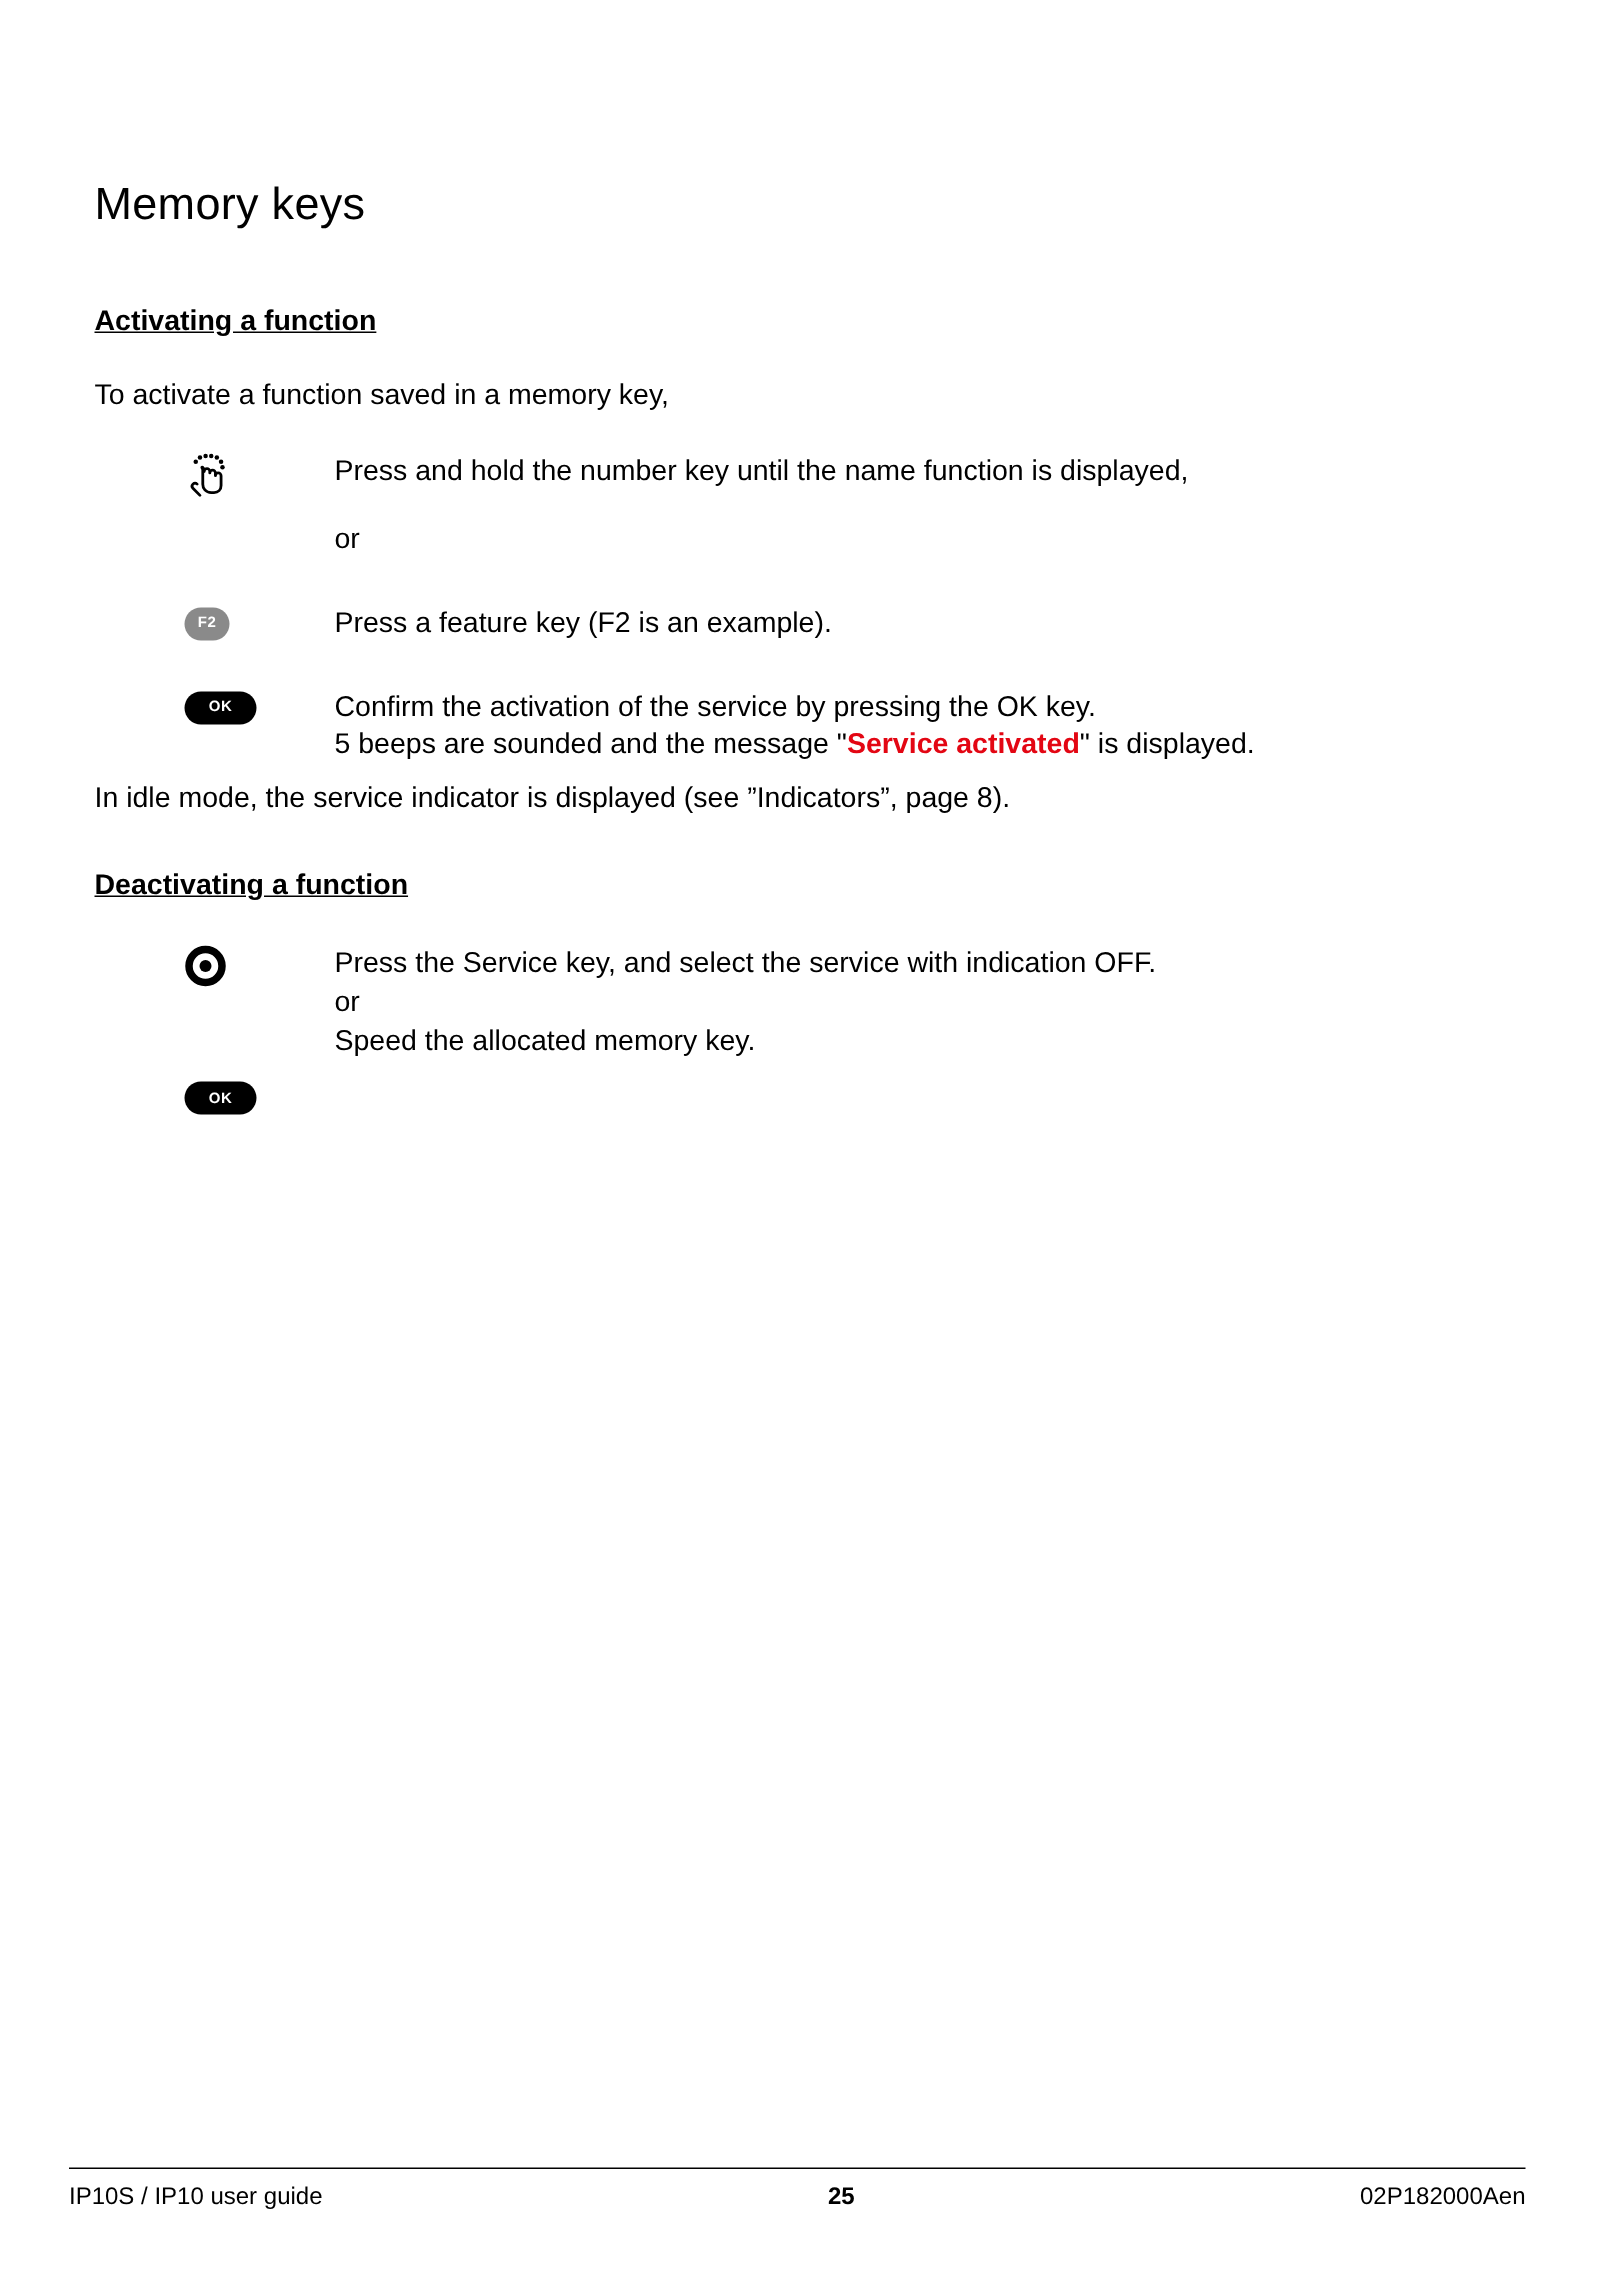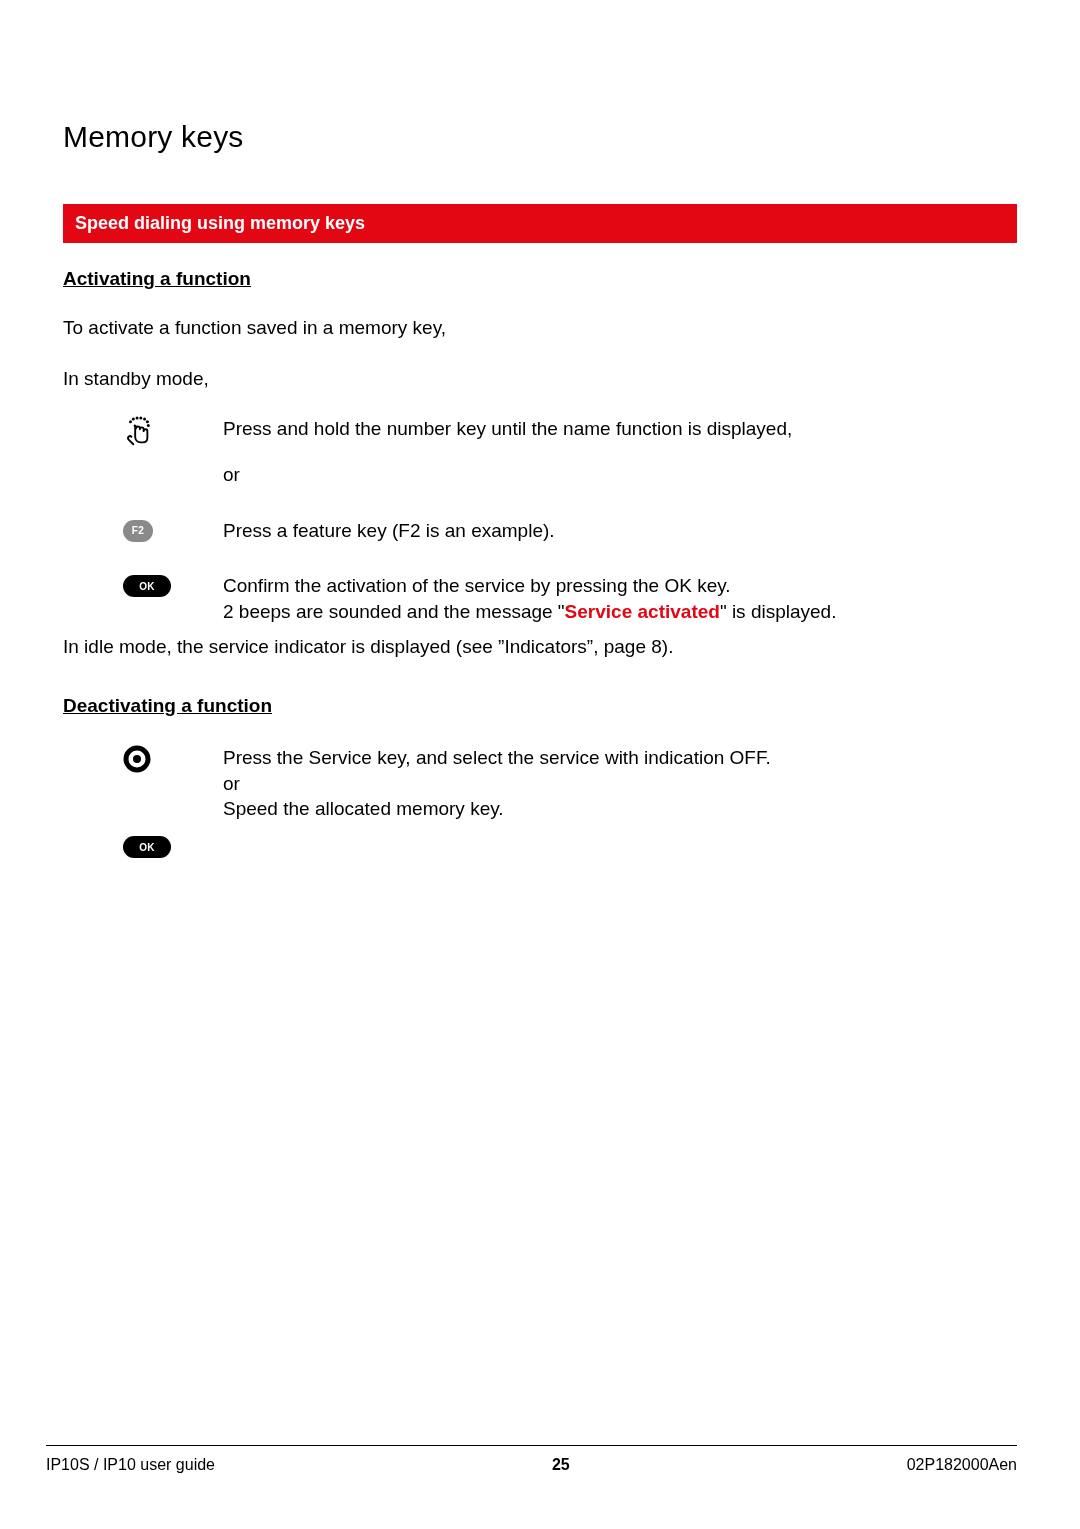--- a/index.html
+++ b/index.html
@@ -124,27 +124,25 @@
     font-weight: 700;
   }
 </style>
 </head>
 <body>
 
 <div class="page">
 
   <h1>Memory keys</h1>
 
-  <div class="red-bar">Speed dialing using memory keys</div>
 
   <p class="subhead">Activating a function</p>
 
   <p class="body-text">To activate a function saved in a memory key,</p>
 
-  <p class="body-text">In standby mode,</p>
 
   <div class="step-row">
     <div class="step-icon">
       <span class="touch-icon">
         <svg viewBox="0 0 32 36">
           <g fill="#000">
 
             <circle cx="8" cy="6" r="1.6"></circle>
             <circle cx="11" cy="3" r="1.6"></circle>
             <circle cx="15" cy="2" r="1.6"></circle>
@@ -174,21 +172,21 @@
     </div>
   </div>
 
   <div class="step-row">
     <div class="step-icon">
       <span class="ok-btn">OK</span>
     </div>
     <div class="step-text tight">
       <p>Confirm the activation of the service by pressing the OK key.</p>
       <p>
-        <span>2 beeps are sounded and the message "</span><span class="red-bold">Service activated</span><span>" is displayed.</span>
+        <span>5 beeps are sounded and the message "</span><span class="red-bold">Service activated</span><span>" is displayed.</span>
       </p>
     </div>
   </div>
 
   <p class="body-text" style="">In idle mode, the service indicator is displayed (see ”Indicators”, page 8).</p>
 
   <p class="subhead2">Deactivating a function</p>
 
   <div class="step-row">
     <div class="step-icon">

